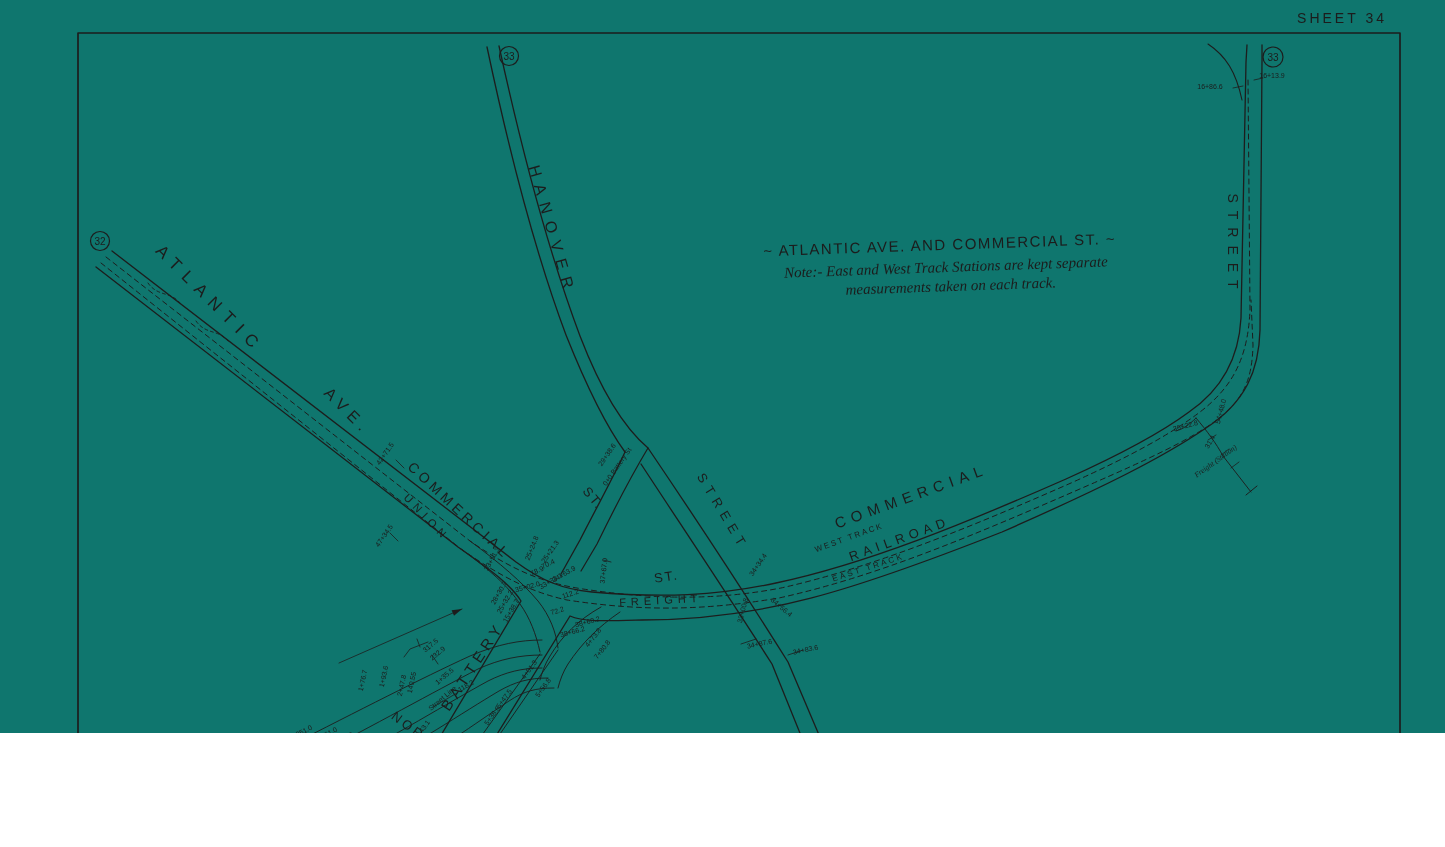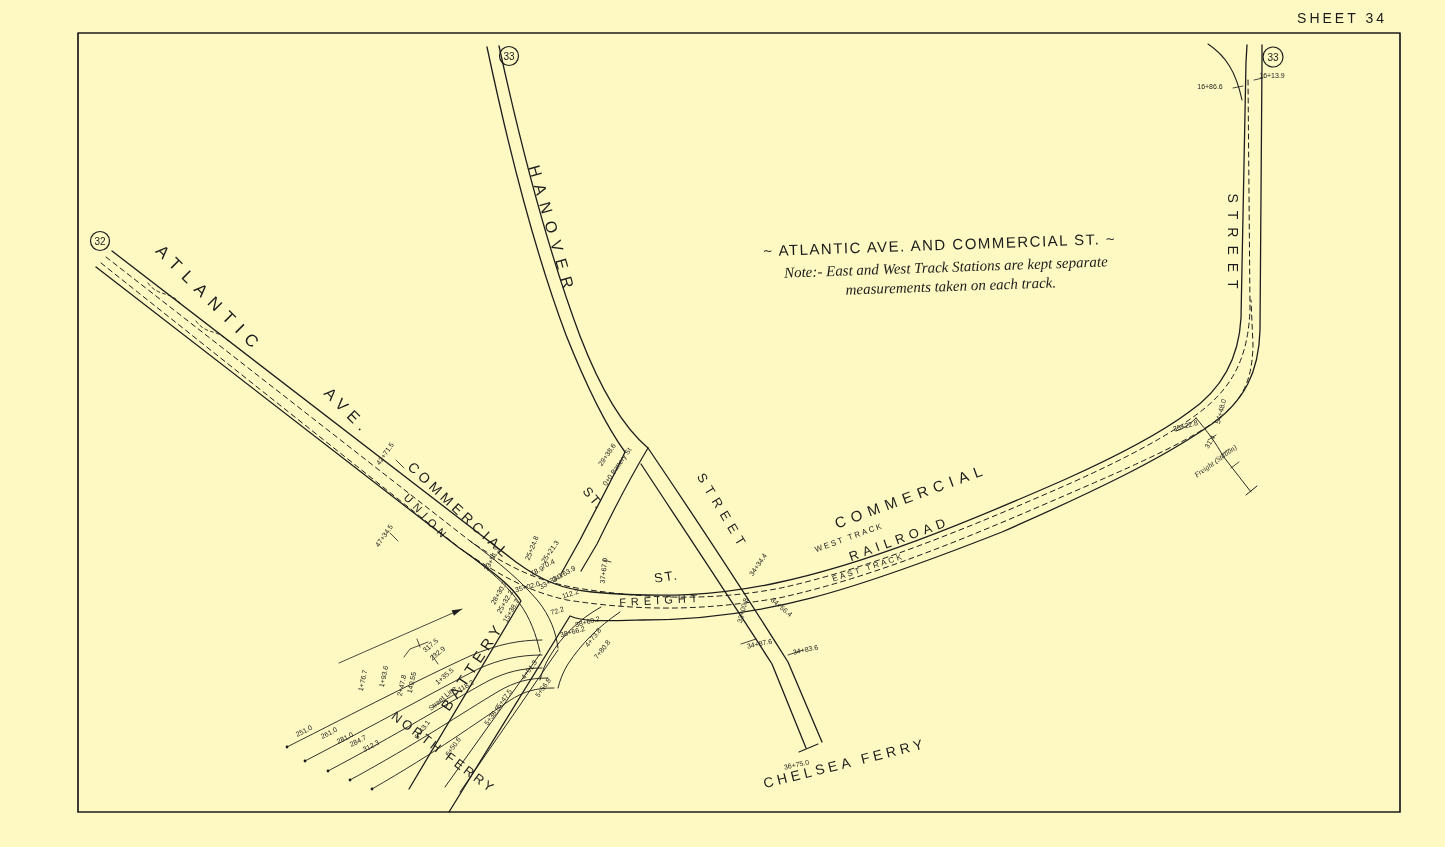--- a/index.html
+++ b/index.html
@@ -1,16 +1,16 @@
 <!DOCTYPE html>
 <html><head>
 <meta charset="utf-8">
 <style>
   html,body{margin:0;padding:0;background:#ffffff;}
-  .page{width:1445px;height:847px;position:relative;background:#fef9c3;overflow:hidden;}
+  .page{width:1445px;height:733px;position:relative;background:#0f766e;overflow:hidden;}
   svg{display:block;}
   .hand{font-family:"Liberation Sans",sans-serif;fill:#1c1c1c;}
   .note-italic{font-family:"Liberation Serif",serif;font-style:italic;fill:#1c1c1c;}
   .ann{font-family:"Liberation Sans",sans-serif;fill:#1c1c1c;font-size:7px;}
   .ln{stroke:#1d1d1d;fill:none;stroke-linecap:round;stroke-linejoin:round;}
 </style>
 </head>
 <body>
 
 <div class="page">

